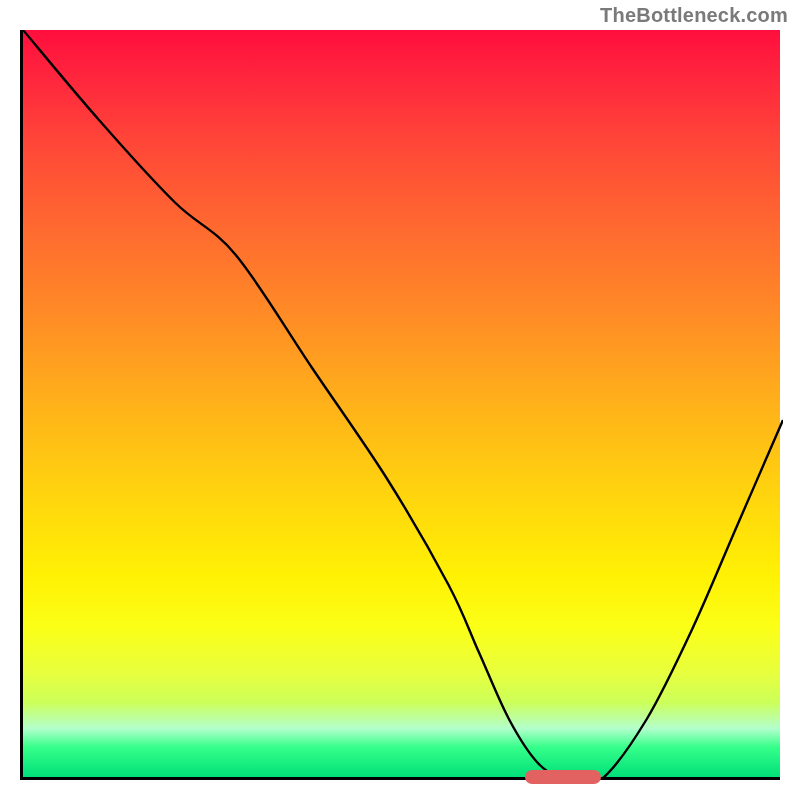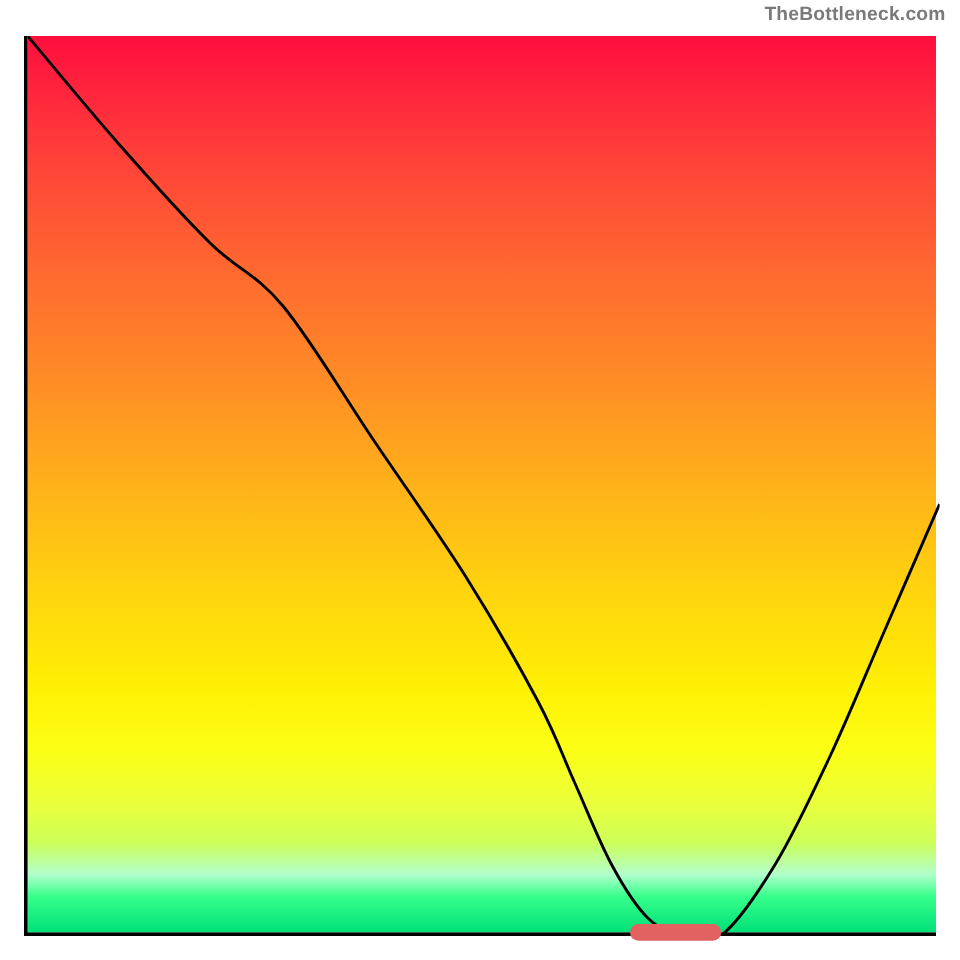--- a/index.html
+++ b/index.html
@@ -13,21 +13,21 @@
   }
   .wrap {
     position: relative;
     width: 800px;
     height: 800px;
   }
   .watermark {
     position: absolute;
     top: 4px;
     right: 12px;
-    font-size: 16px;
+    font-size: 20px;
     font-weight: 600;
     color: #7a7a7a;
     letter-spacing: 0.2px;
     user-select: none;
     margin-left: 16px;
   }
   .plot {
     position: absolute;
     left: 20px;
     top: 30px;

